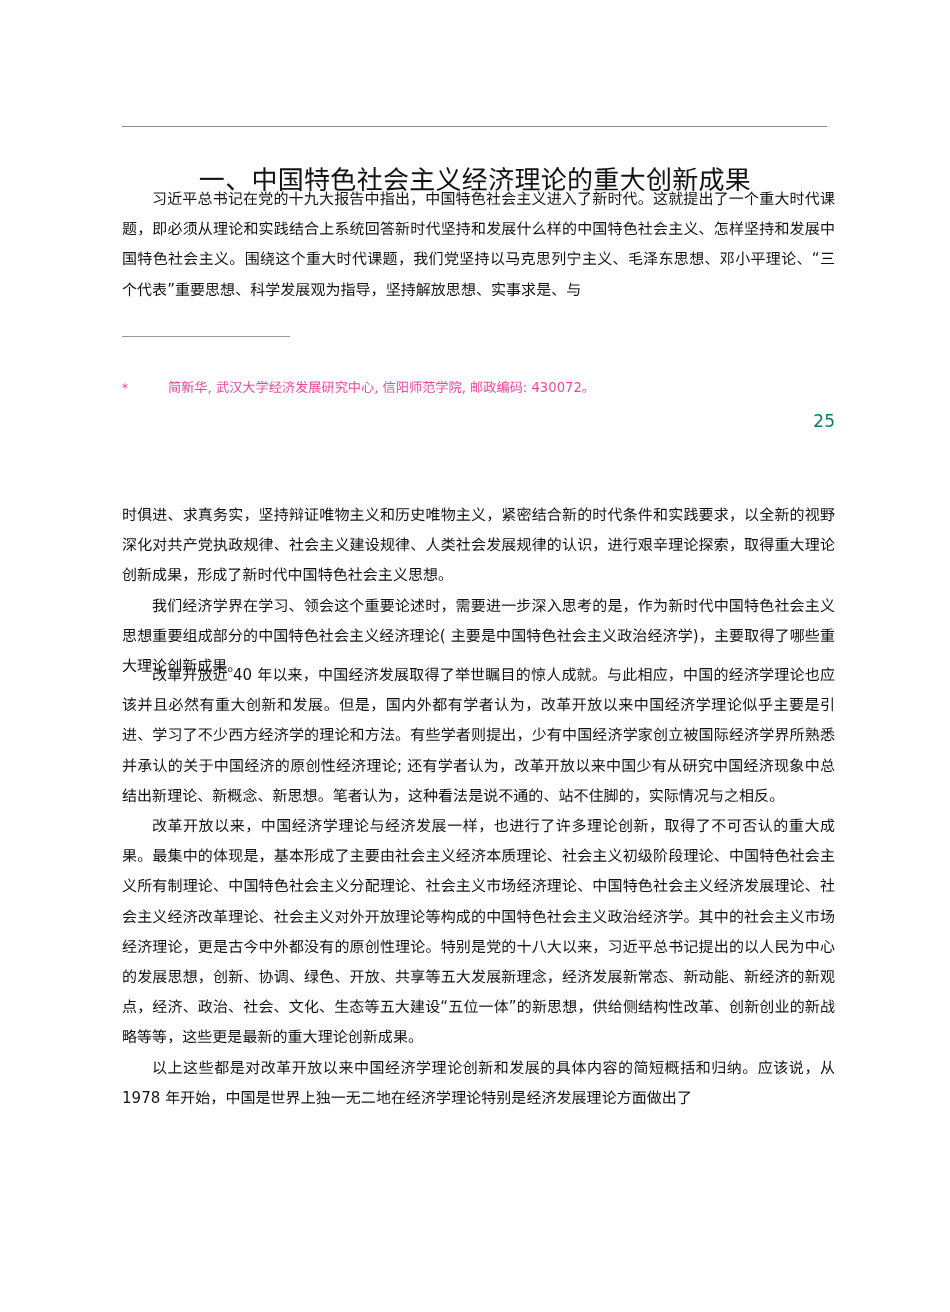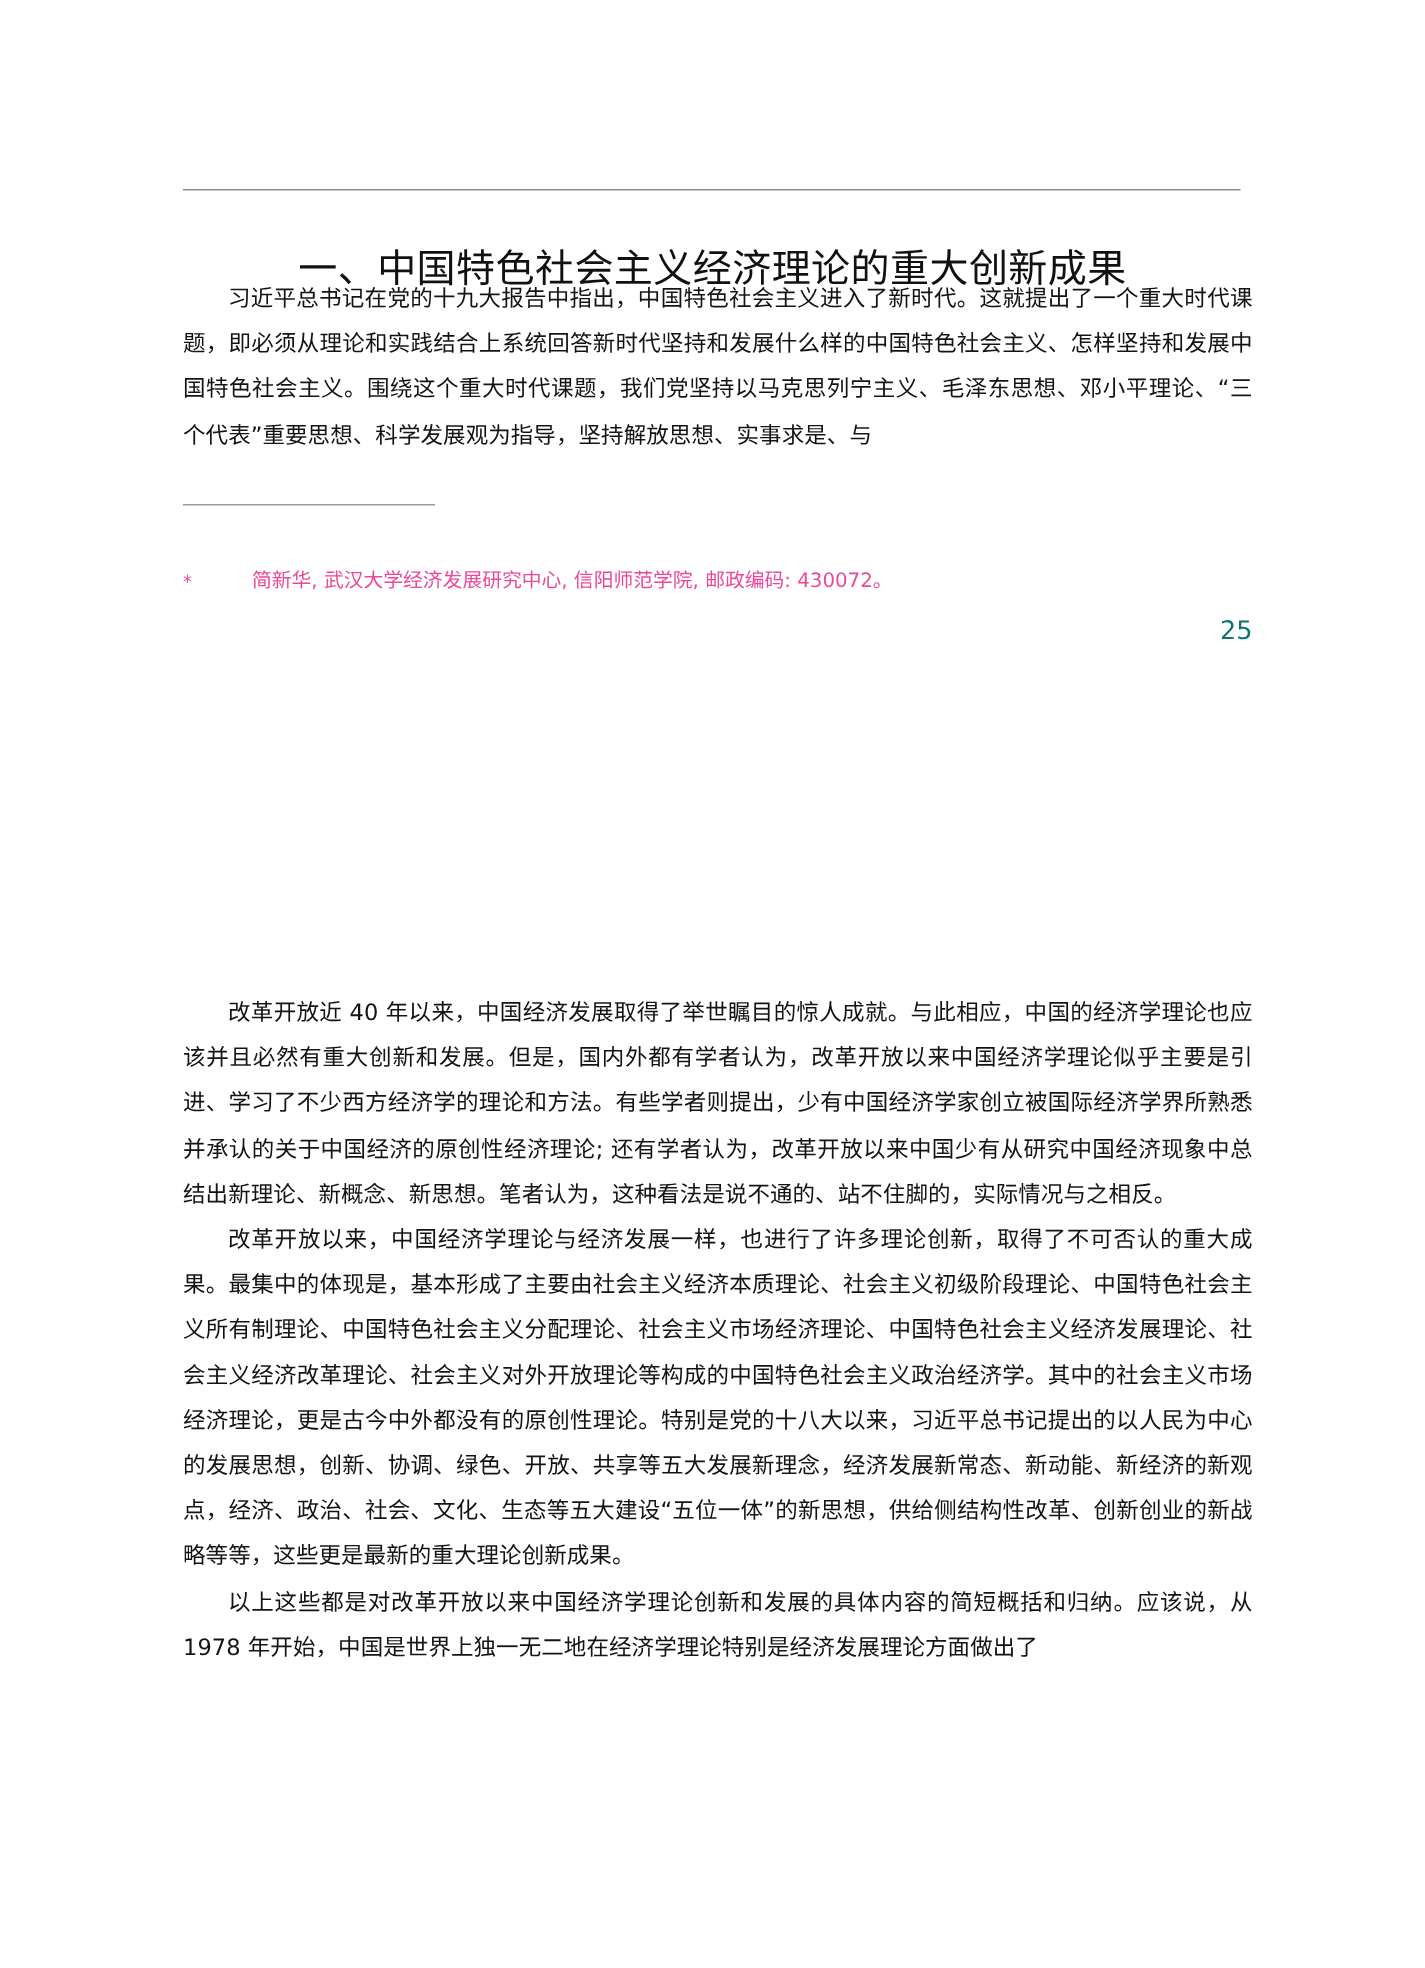--- a/index.html
+++ b/index.html
@@ -134,20 +134,24 @@
 
   <div class="rule-footnote"></div>
 
   <div class="footnote">
     <span class="fn-mark">*</span><span>简新华, 武汉大学经济发展研究中心, 信阳师范学院, 邮政编码: 430072。</span>
   </div>
 
   <div class="page-number">25</div>
 
 
+  <div class="body-block block-continued">
+    <p>时俱进、求真务实，坚持辩证唯物主义和历史唯物主义，紧密结合新的时代条件和实践要求，以全新的视野深化对共产党执政规律、社会主义建设规律、人类社会发展规律的认识，进行艰辛理论探索，取得重大理论创新成果，形成了新时代中国特色社会主义思想。</p>
+    <p class="indent">我们经济学界在学习、领会这个重要论述时，需要进一步深入思考的是，作为新时代中国特色社会主义思想重要组成部分的中国特色社会主义经济理论( 主要是中国特色社会主义政治经济学)，主要取得了哪些重大理论创新成果。</p>
+  </div>
 
   <div class="body-block block-main">
     <p class="indent">改革开放近 40 年以来，中国经济发展取得了举世瞩目的惊人成就。与此相应，中国的经济学理论也应该并且必然有重大创新和发展。但是，国内外都有学者认为，改革开放以来中国经济学理论似乎主要是引进、学习了不少西方经济学的理论和方法。有些学者则提出，少有中国经济学家创立被国际经济学界所熟悉并承认的关于中国经济的原创性经济理论; 还有学者认为，改革开放以来中国少有从研究中国经济现象中总结出新理论、新概念、新思想。笔者认为，这种看法是说不通的、站不住脚的，实际情况与之相反。</p>
     <p class="indent">改革开放以来，中国经济学理论与经济发展一样，也进行了许多理论创新，取得了不可否认的重大成果。最集中的体现是，基本形成了主要由社会主义经济本质理论、社会主义初级阶段理论、中国特色社会主义所有制理论、中国特色社会主义分配理论、社会主义市场经济理论、中国特色社会主义经济发展理论、社会主义经济改革理论、社会主义对外开放理论等构成的中国特色社会主义政治经济学。其中的社会主义市场经济理论，更是古今中外都没有的原创性理论。特别是党的十八大以来，习近平总书记提出的以人民为中心的发展思想，创新、协调、绿色、开放、共享等五大发展新理念，经济发展新常态、新动能、新经济的新观点，经济、政治、社会、文化、生态等五大建设“五位一体”的新思想，供给侧结构性改革、创新创业的新战略等等，这些更是最新的重大理论创新成果。</p>
     <p class="indent">以上这些都是对改革开放以来中国经济学理论创新和发展的具体内容的简短概括和归纳。应该说，从 1978 年开始，中国是世界上独一无二地在经济学理论特别是经济发展理论方面做出了</p>
   </div>
 
 </div>
 
 </body></html>

